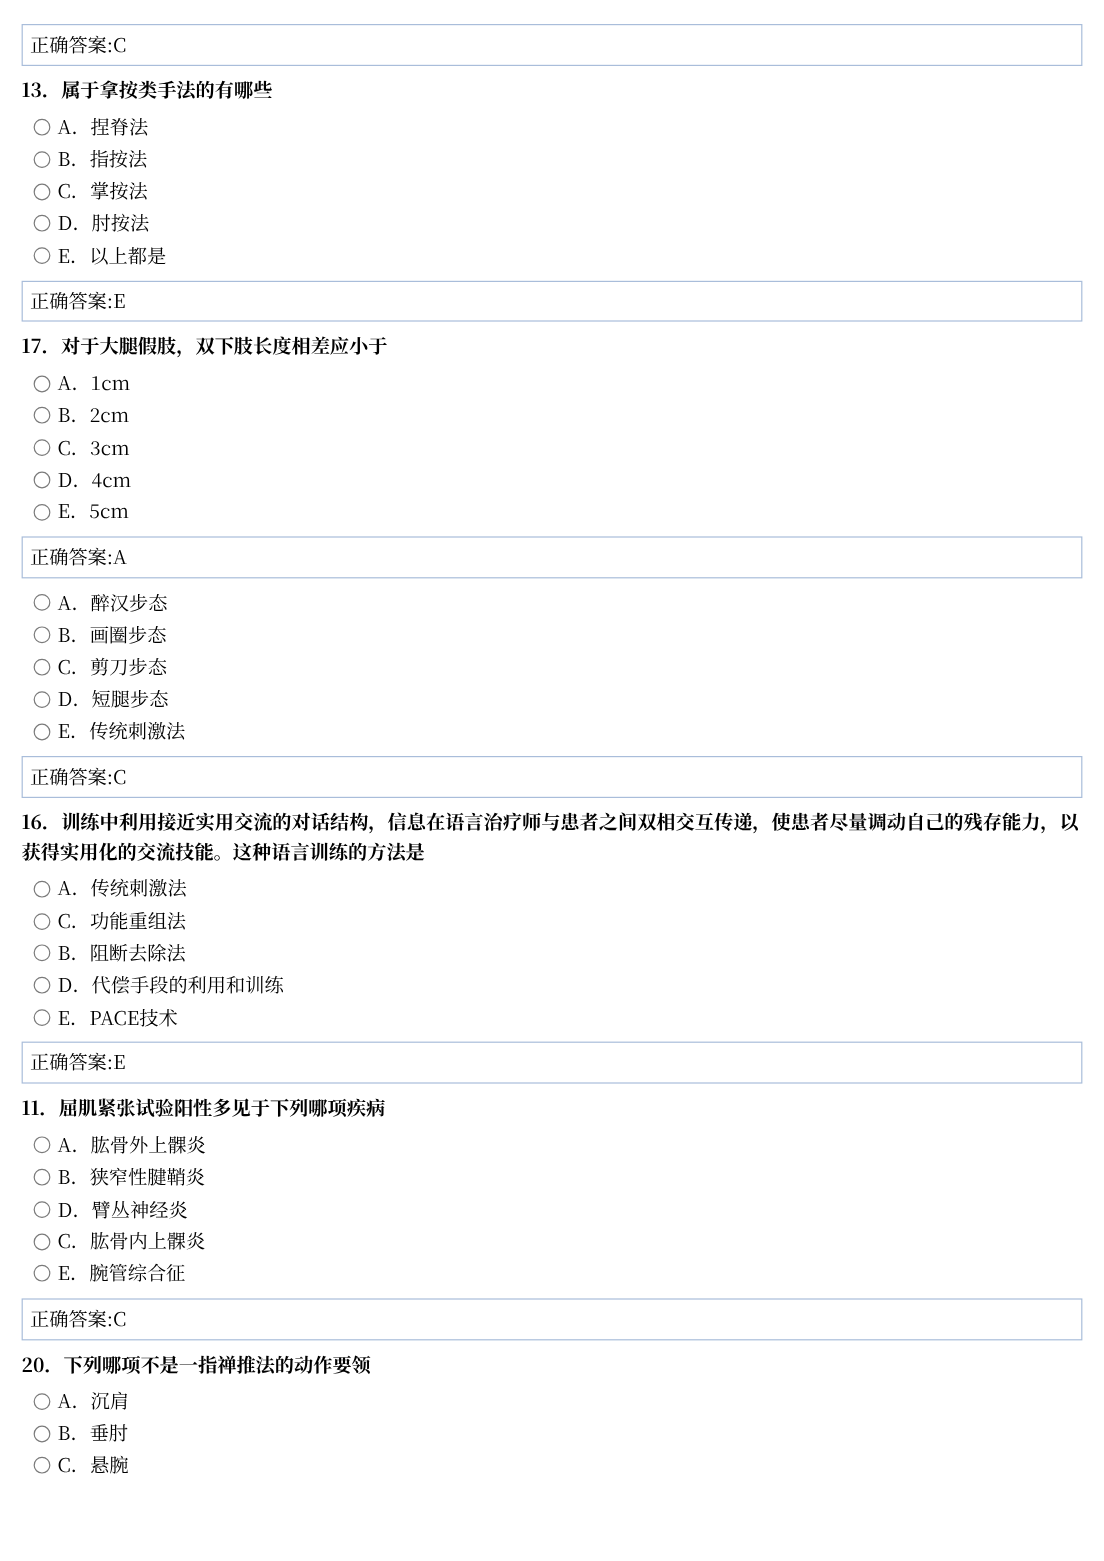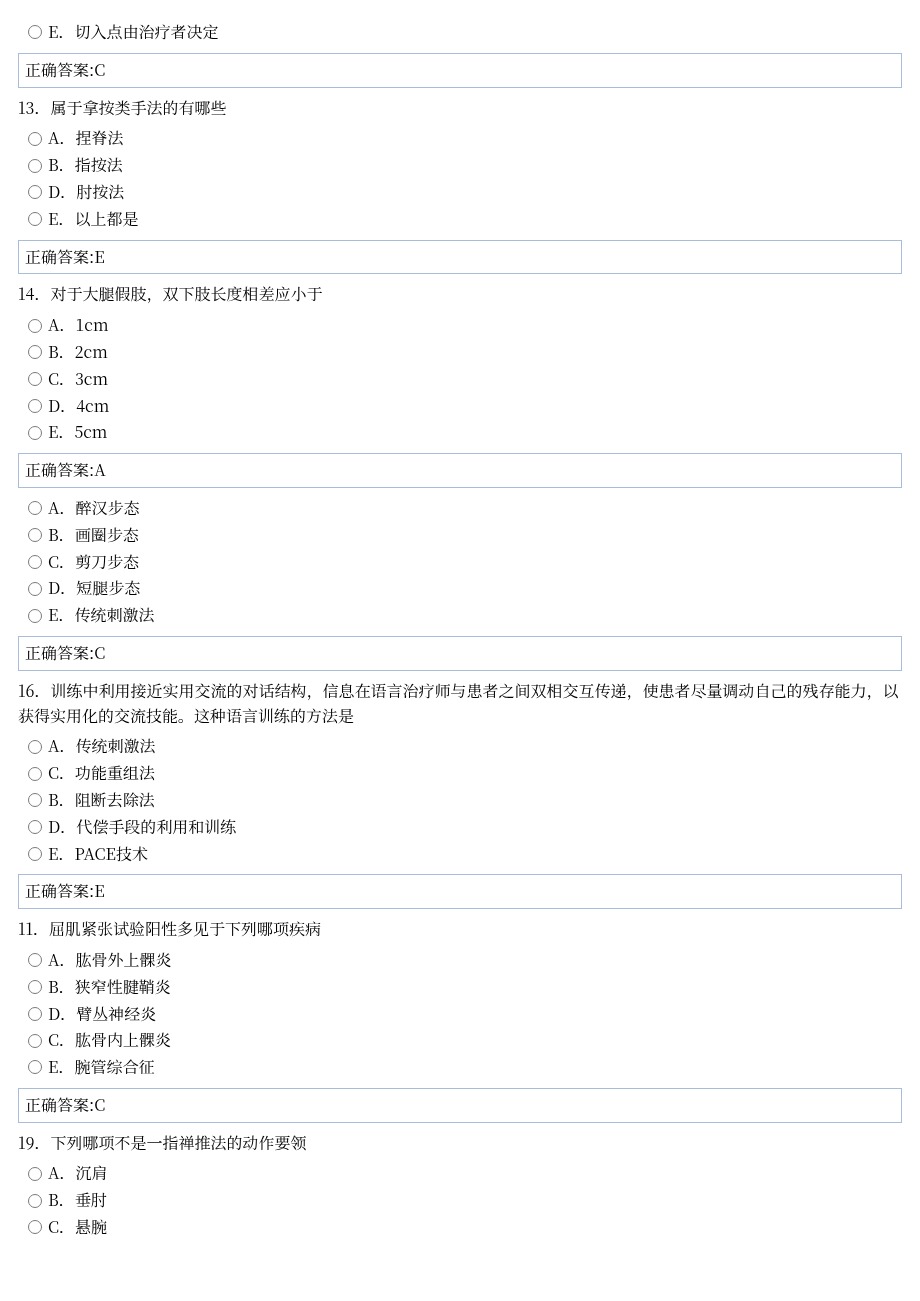--- a/index.html
+++ b/index.html
@@ -15,20 +15,21 @@
     width: 920px;
     min-height: 1301px;
     box-sizing: border-box;
     padding: 12px 18px 12px 18px;
   }
   .question-block {
     margin-top: 8px;
   }
   .question-stem {
     margin: 6px 0 6px 0;
+    font-weight: bold;
   }
   .option-line {
     display: flex;
     align-items: center;
     margin: 2px 0 2px 0;
     padding-left: 10px;
   }
   .radio-dot {
     display: inline-block;
     width: 12px;
@@ -52,52 +53,52 @@
   }
   .partial-option {
     padding-left: 10px;
   }
 </style>
 </head>
 <body>
 <div class="page">
 
 <div class="question-block">
-  <div class="option-line partial-option">
-    <span class="radio-dot"></span>
-    <span class="option-text">E．切入点由治疗者决定</span>
-  </div>
   <div class="answer-box">
     <span>正确答案:</span><span>C</span>
   </div>
 </div>
 
 <div id="questions-container">
       <div class="question-block">
         <div class="question-stem">13．属于拿按类手法的有哪些</div>
         <div class="option-line">
           <span class="radio-dot"></span>
           <span class="option-text">A．捏脊法</span>
         </div>
         <div class="option-line">
           <span class="radio-dot"></span>
           <span class="option-text">B．指按法</span>
         </div>
         <div class="option-line">
           <span class="radio-dot"></span>
+          <span class="option-text">C．掌按法</span>
+        </div>
+        <div class="option-line">
+          <span class="radio-dot"></span>
           <span class="option-text">D．肘按法</span>
         </div>
         <div class="option-line">
           <span class="radio-dot"></span>
           <span class="option-text">E．以上都是</span>
         </div>
         <div class="answer-box"><span>正确答案:</span><span>E</span></div>
       </div>
       <div class="question-block">
-        <div class="question-stem">14．对于大腿假肢，双下肢长度相差应小于</div>
+        <div class="question-stem">17．对于大腿假肢，双下肢长度相差应小于</div>
         <div class="option-line">
           <span class="radio-dot"></span>
           <span class="option-text">A．1cm</span>
         </div>
         <div class="option-line">
           <span class="radio-dot"></span>
           <span class="option-text">B．2cm</span>
         </div>
         <div class="option-line">
           <span class="radio-dot"></span>
@@ -180,21 +181,21 @@
         </div>
         <div class="option-line">
           <span class="radio-dot"></span>
           <span class="option-text">E．腕管综合征</span>
         </div>
         <div class="answer-box"><span>正确答案:</span><span>C</span></div>
       </div>
     </div>
 
 <div class="question-block">
-  <div class="question-stem">19．下列哪项不是一指禅推法的动作要领</div>
+  <div class="question-stem">20．下列哪项不是一指禅推法的动作要领</div>
   <div id="partial-bottom-options">
         <div class="option-line">
           <span class="radio-dot"></span>
           <span class="option-text">A．沉肩</span>
         </div>
         <div class="option-line">
           <span class="radio-dot"></span>
           <span class="option-text">B．垂肘</span>
         </div>
         <div class="option-line">

